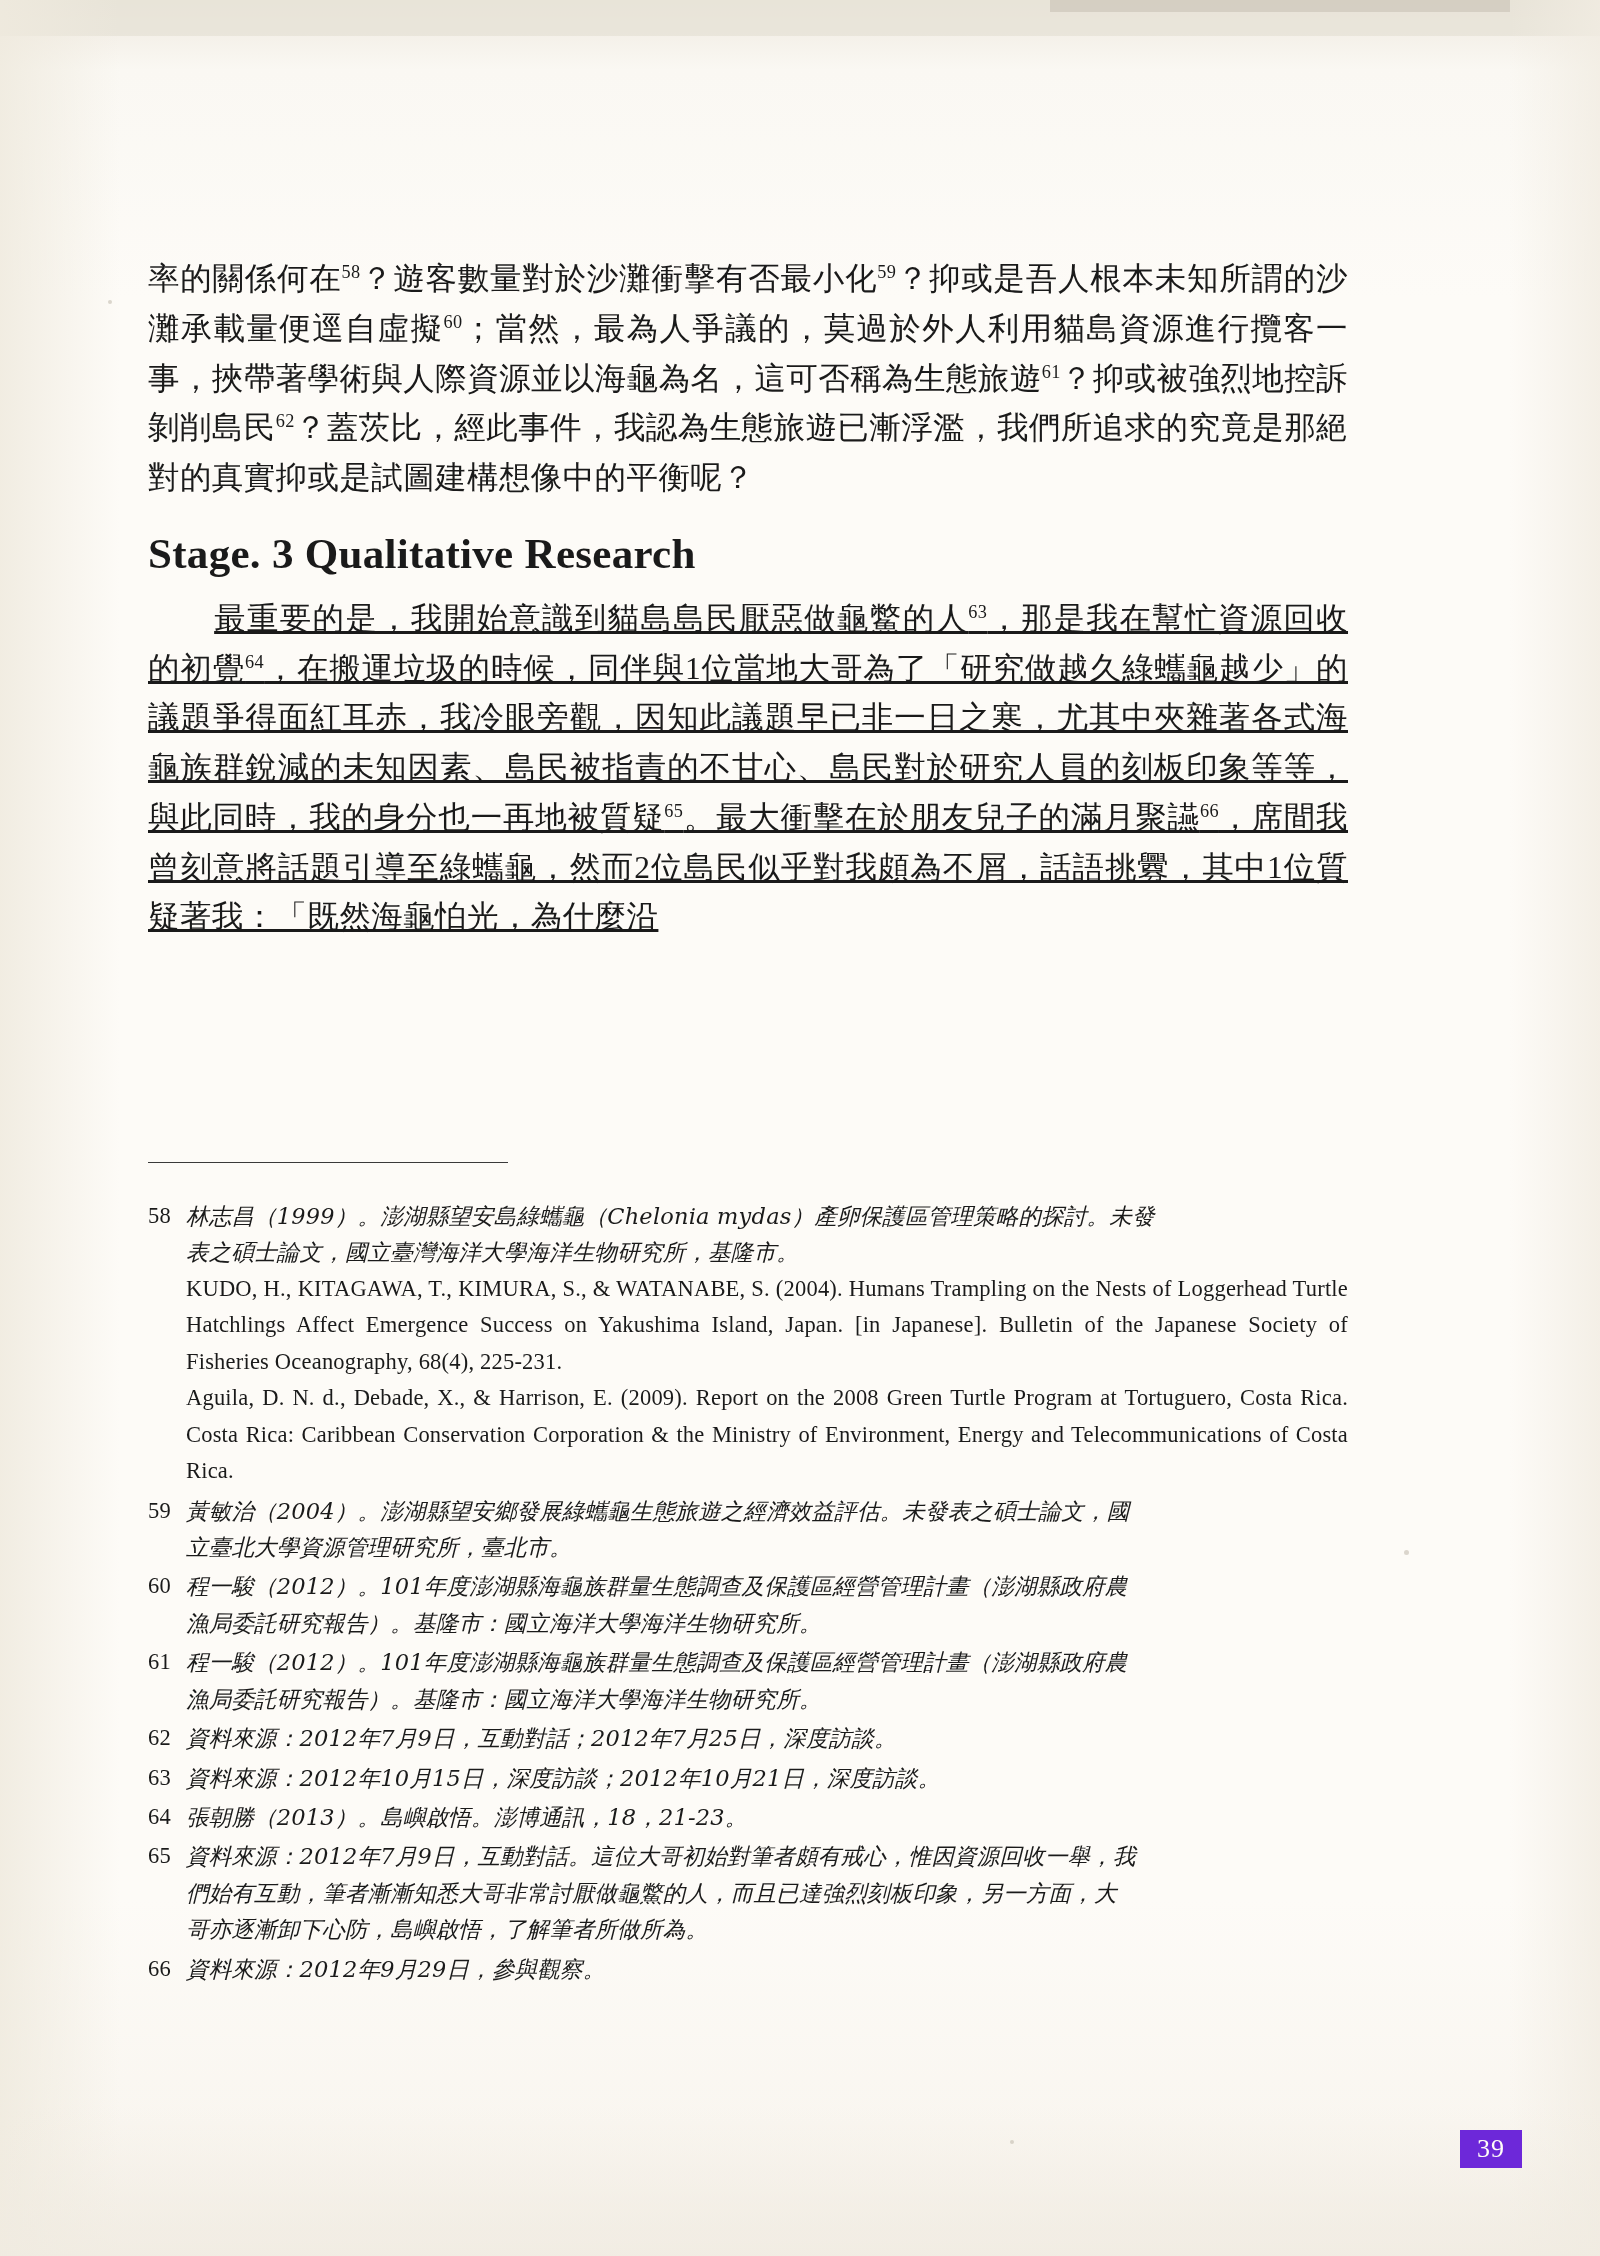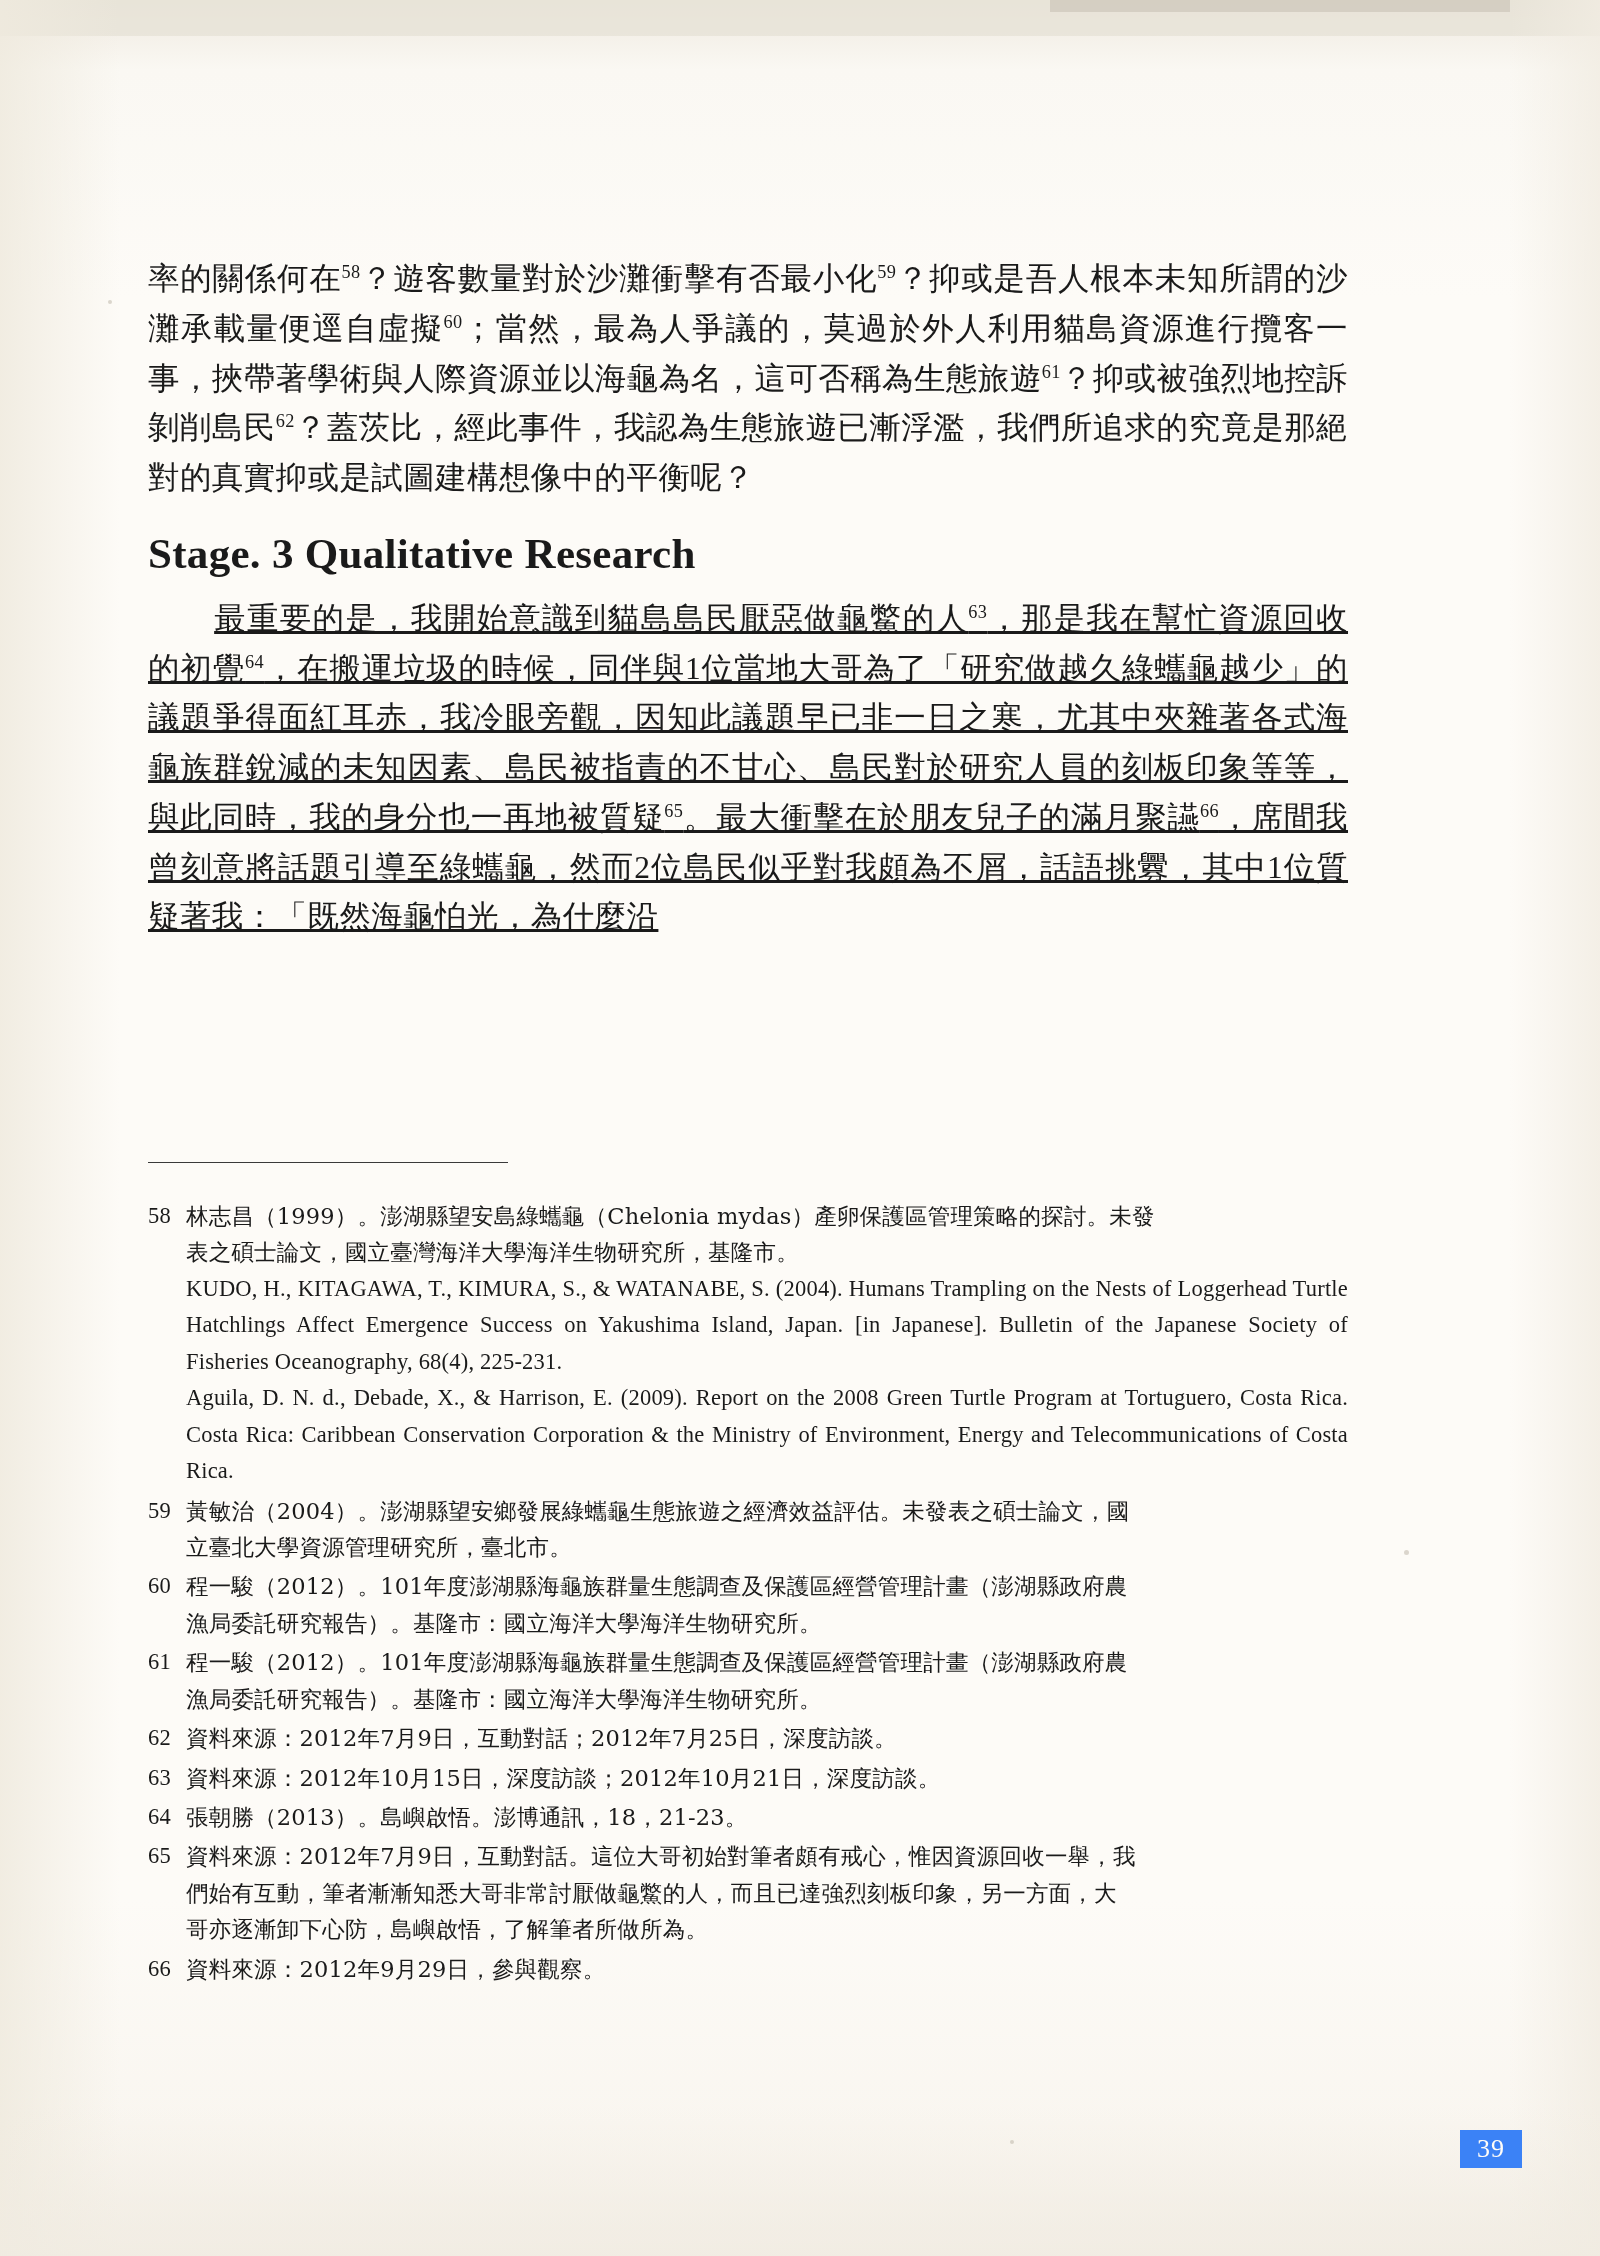--- a/index.html
+++ b/index.html
@@ -125,29 +125,30 @@
   }
   .fn-body .ln {
     display: block;
   }
   .fn-cont {
     display: block;
     margin-left: 0;
   }
   .fn-cjk {
     font-family: "DejaVu Serif", "Liberation Serif", serif;
+    font-style: italic;
   }
 
   .page-number {
     position: absolute;
     right: 78px;
     bottom: 88px;
     width: 62px;
     height: 38px;
-    background: #3b82f6;
+    background: #6d28d9;
     color: #fffdf8;
     font-size: 26px;
     line-height: 38px;
     text-align: center;
     letter-spacing: 1px;
   }
   .speck {
     position: absolute;
     background: #b9b2a4;
     border-radius: 50%;

